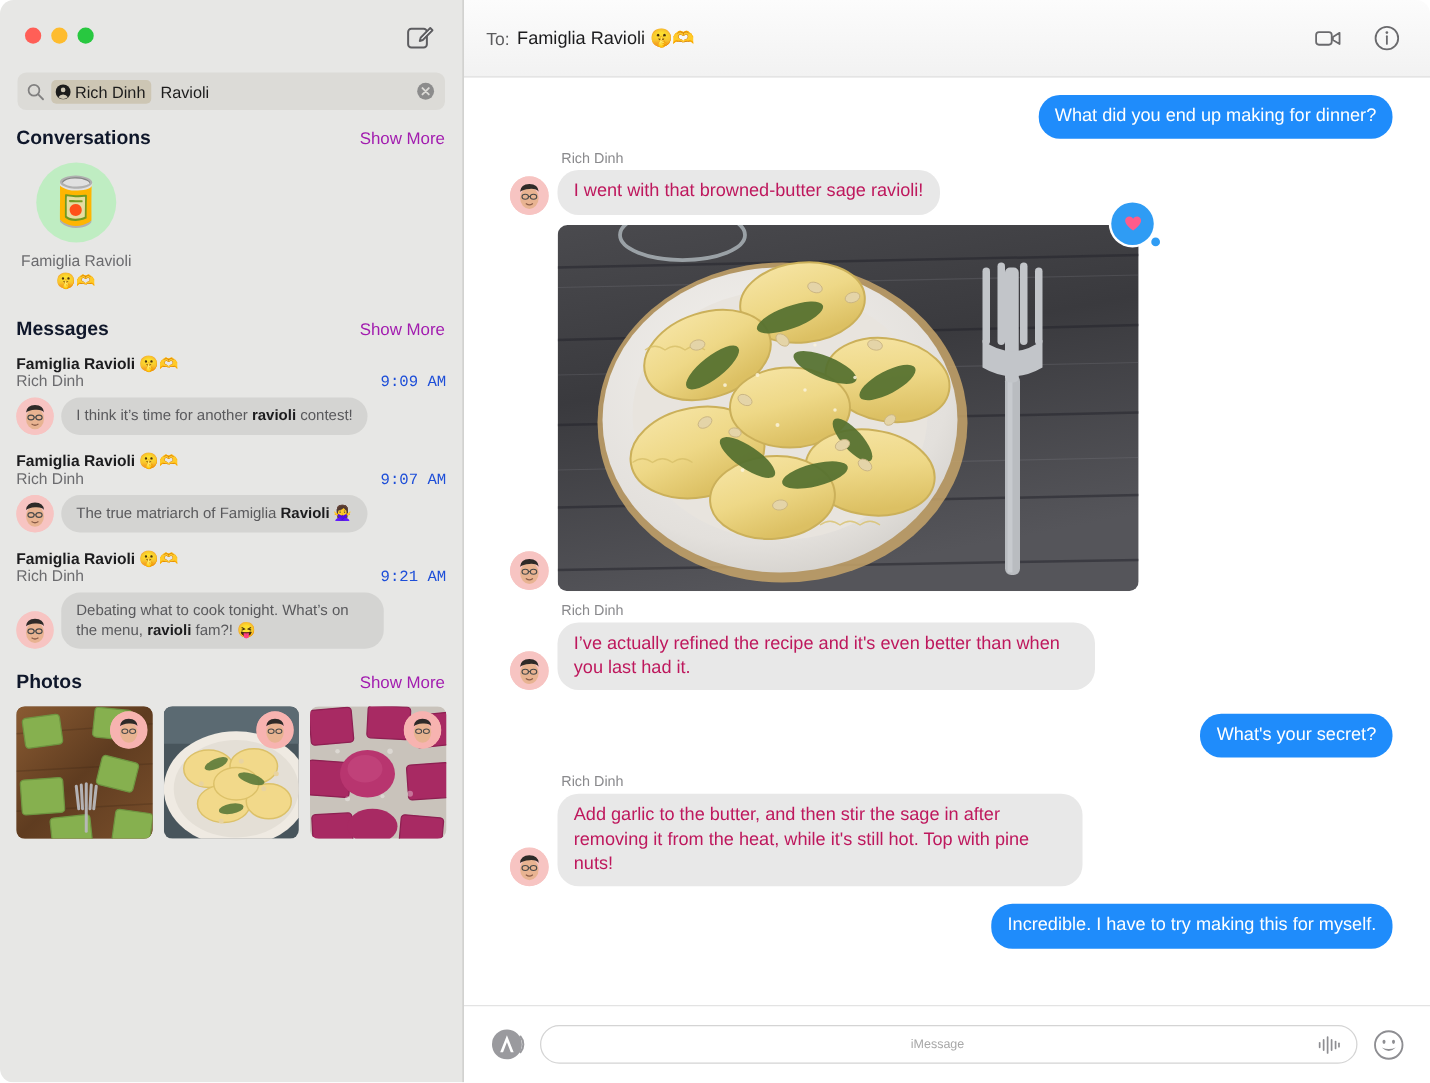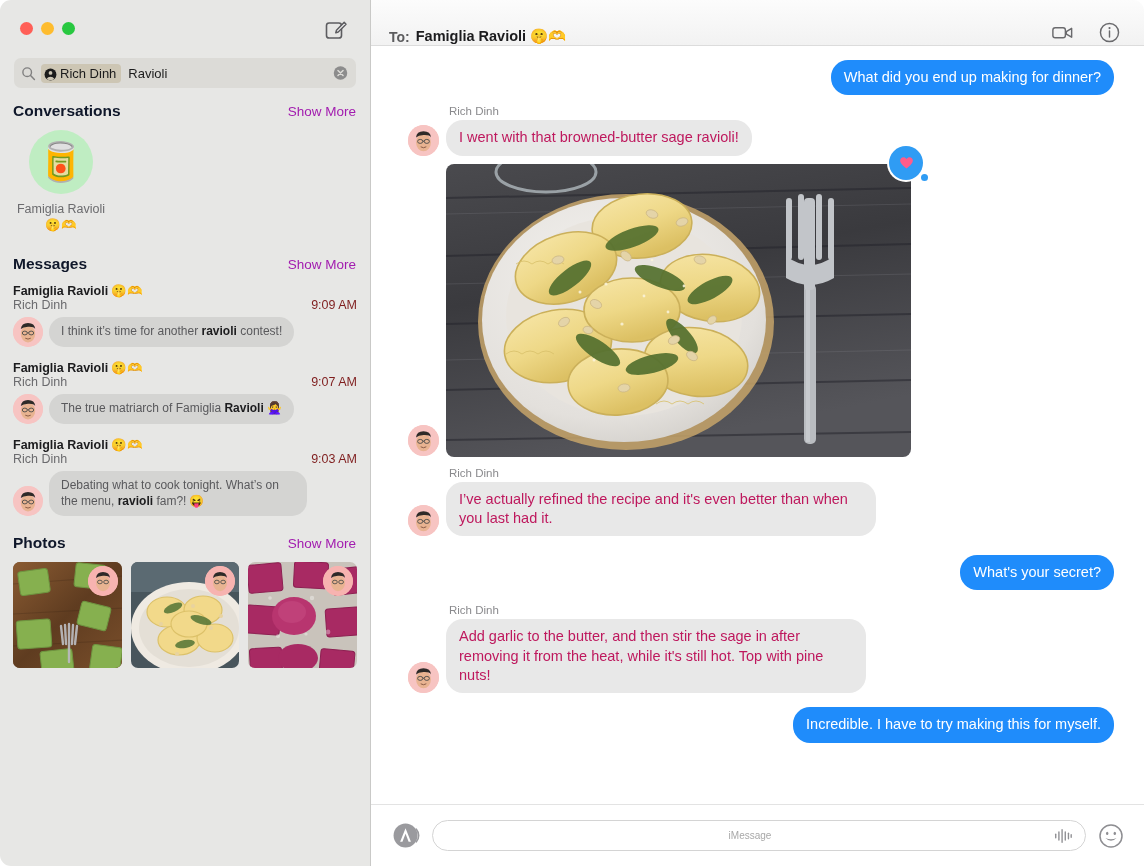--- a/index.html
+++ b/index.html
@@ -86,21 +86,21 @@
     margin-top: 7px; font-size: 12.5px; color: #6b6b6e;
     text-align: center; line-height: 1.28; width: 92px;
   }
 
   
   .msg-section { margin-top: 22px; }
   .msg-item { padding: 0 13px 0 13px; margin-bottom: 13px; cursor: pointer; }
   .msg-meta-line1 { font-size: 12.5px; font-weight: bold; color: #1c1c1e; }
   .msg-meta-line2 { display: flex; justify-content: space-between; align-items: baseline; }
   .msg-sender { font-size: 12.5px; color: #6b6b6e; }
-  .msg-time { font-size: 12.5px; color: #7f1d1d; }
+  .msg-time { font-size: 12.5px; color: #1d4ed8; font-family: Liberation Mono, monospace; }
   .msg-bubble-row { display: flex; align-items: flex-end; gap: 6px; margin-top: 5px; }
   .mini-avatar {
     width: 30px; height: 30px; border-radius: 50%; flex: none;
     background: #f7c4c2; position: relative; overflow: hidden;
   }
   .mini-bubble {
     background: #d4d4d2; border-radius: 15px;
     padding: 7px 12px; font-size: 12px; color: #59595c;
     line-height: 1.3; max-width: 258px; position: relative;
   }
@@ -120,24 +120,24 @@
   }
   .photo-badge {
     position: absolute; right: 4px; top: 4px;
     width: 30px; height: 30px; border-radius: 50%;
     background: #f7b3b0; overflow: hidden;
   }
 
   
   .main { flex: 1; display: flex; flex-direction: column; background: #fff; }
   .main-header {
-    height: 46px; flex: none;
+    height: 62px; flex: none;
     background: linear-gradient(#fcfcfc, #f2f2f2);
     border-bottom: 1px solid #dcdcdc;
-    display: flex; align-items: flex-end; padding: 0 22px 0 18px; font-weight: bold;
+    display: flex; align-items: center; padding: 0 22px 0 18px;
   }
   .to-label { font-size: 14px; color: #5c5c5e; margin-right: 6px; }
   .to-name { font-size: 14.5px; color: #1c1c1e; }
   .header-actions { margin-left: auto; display: flex; align-items: center; gap: 22px; }
   .hdr-icon { width: 25px; height: 25px; cursor: pointer; }
 
   .thread {
     flex: 1; overflow: hidden; position: relative;
     padding: 14px 30px 6px 18px;
   }
@@ -322,21 +322,21 @@
             <div class="mini-bubble">
               <span>The true matriarch of Famiglia </span><span class="hl">Ravioli</span><span> 🙅‍♀️</span>
             </div>
           </div>
         </div>
 
         <div class="msg-item">
           <div class="msg-meta-line1">Famiglia Ravioli 🤫🫶</div>
           <div class="msg-meta-line2">
             <span class="msg-sender">Rich Dinh</span>
-            <span class="msg-time">9:03 AM</span>
+            <span class="msg-time">9:21 AM</span>
           </div>
           <div class="msg-bubble-row">
             <div class="mini-avatar">
               <svg viewBox="0 0 30 30" width="30" height="30">
                 <circle cx="15" cy="15" r="15" fill="#f7c4c2"></circle>
                 <ellipse cx="15" cy="17" rx="7.2" ry="8.4" fill="#e8b391"></ellipse>
                 <path d="M7.8 12 q.6-6 7.2-6 q6.8 0 7.2 6 q-1.5-2.6-7.2-2.2 q-5 .4-7.2 2.2z" fill="#2e2a28"></path>
                 <ellipse cx="11.8" cy="16" rx="2.5" ry="1.9" fill="none" stroke="#4a4a4a" stroke-width=".9"></ellipse>
                 <ellipse cx="18.2" cy="16" rx="2.5" ry="1.9" fill="none" stroke="#4a4a4a" stroke-width=".9"></ellipse>
                 <line x1="14.3" y1="15.8" x2="15.7" y2="15.8" stroke="#4a4a4a" stroke-width=".9"></line>

